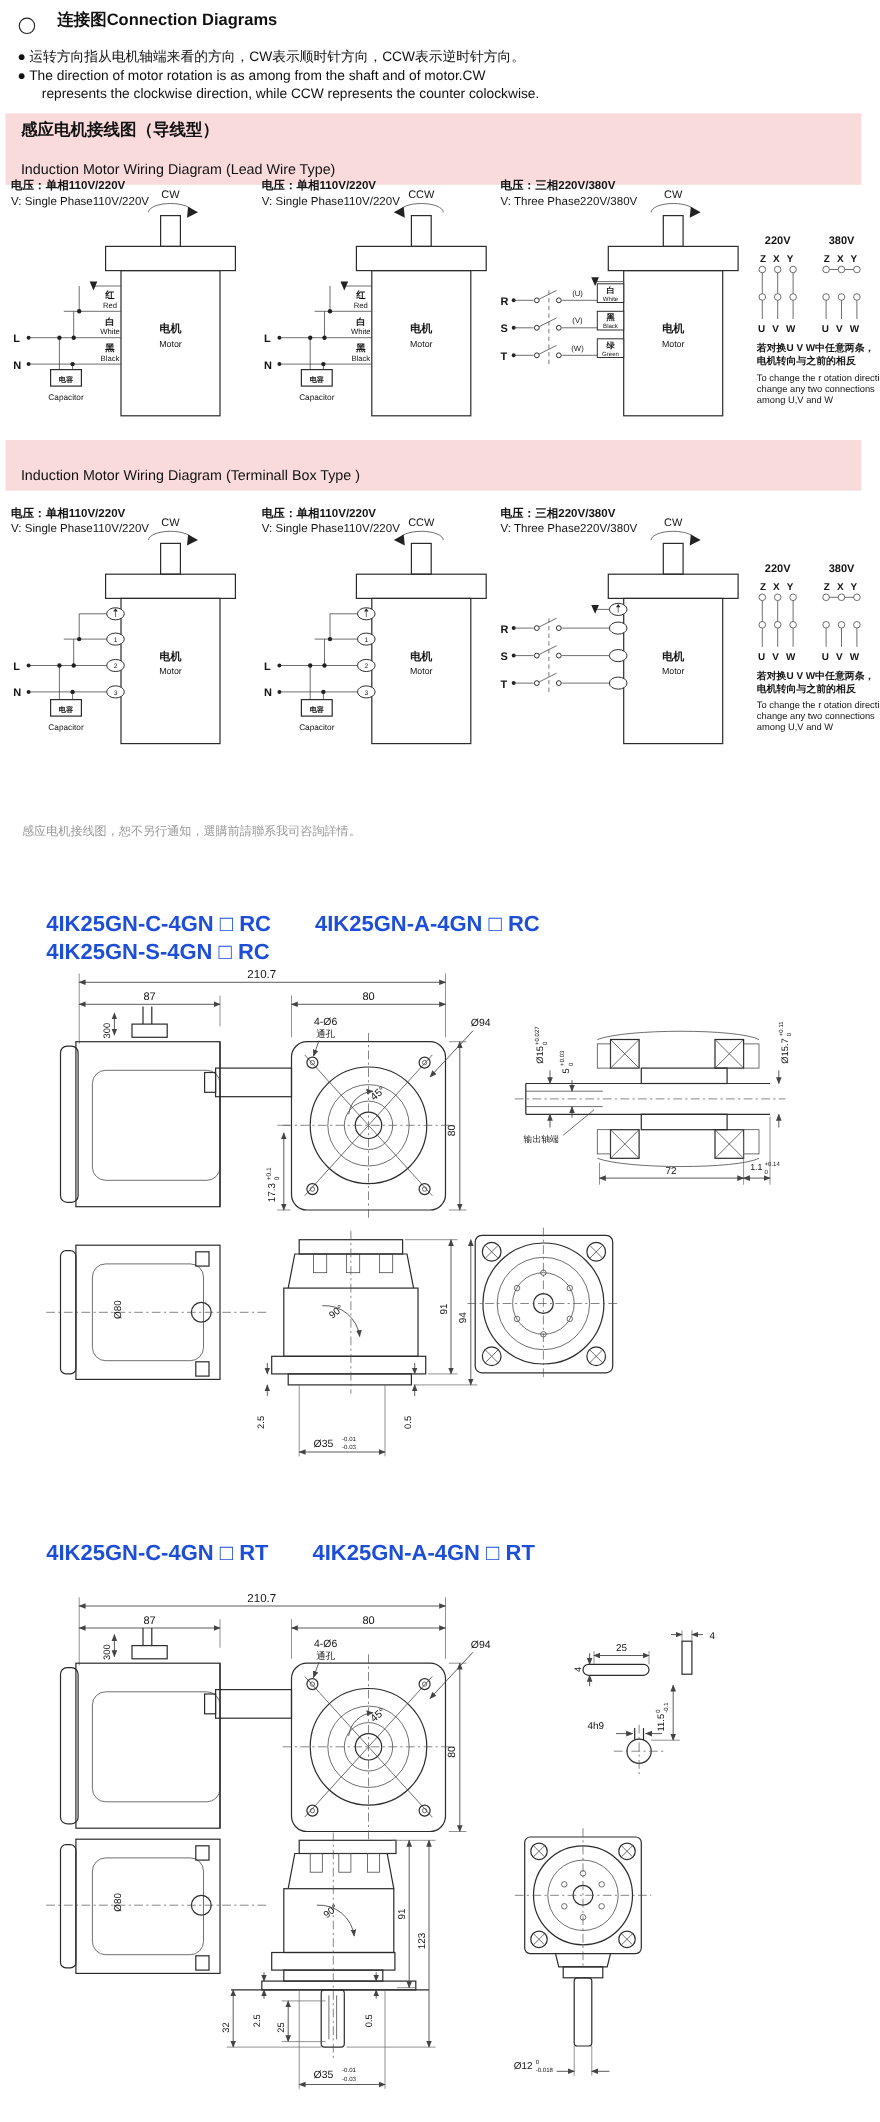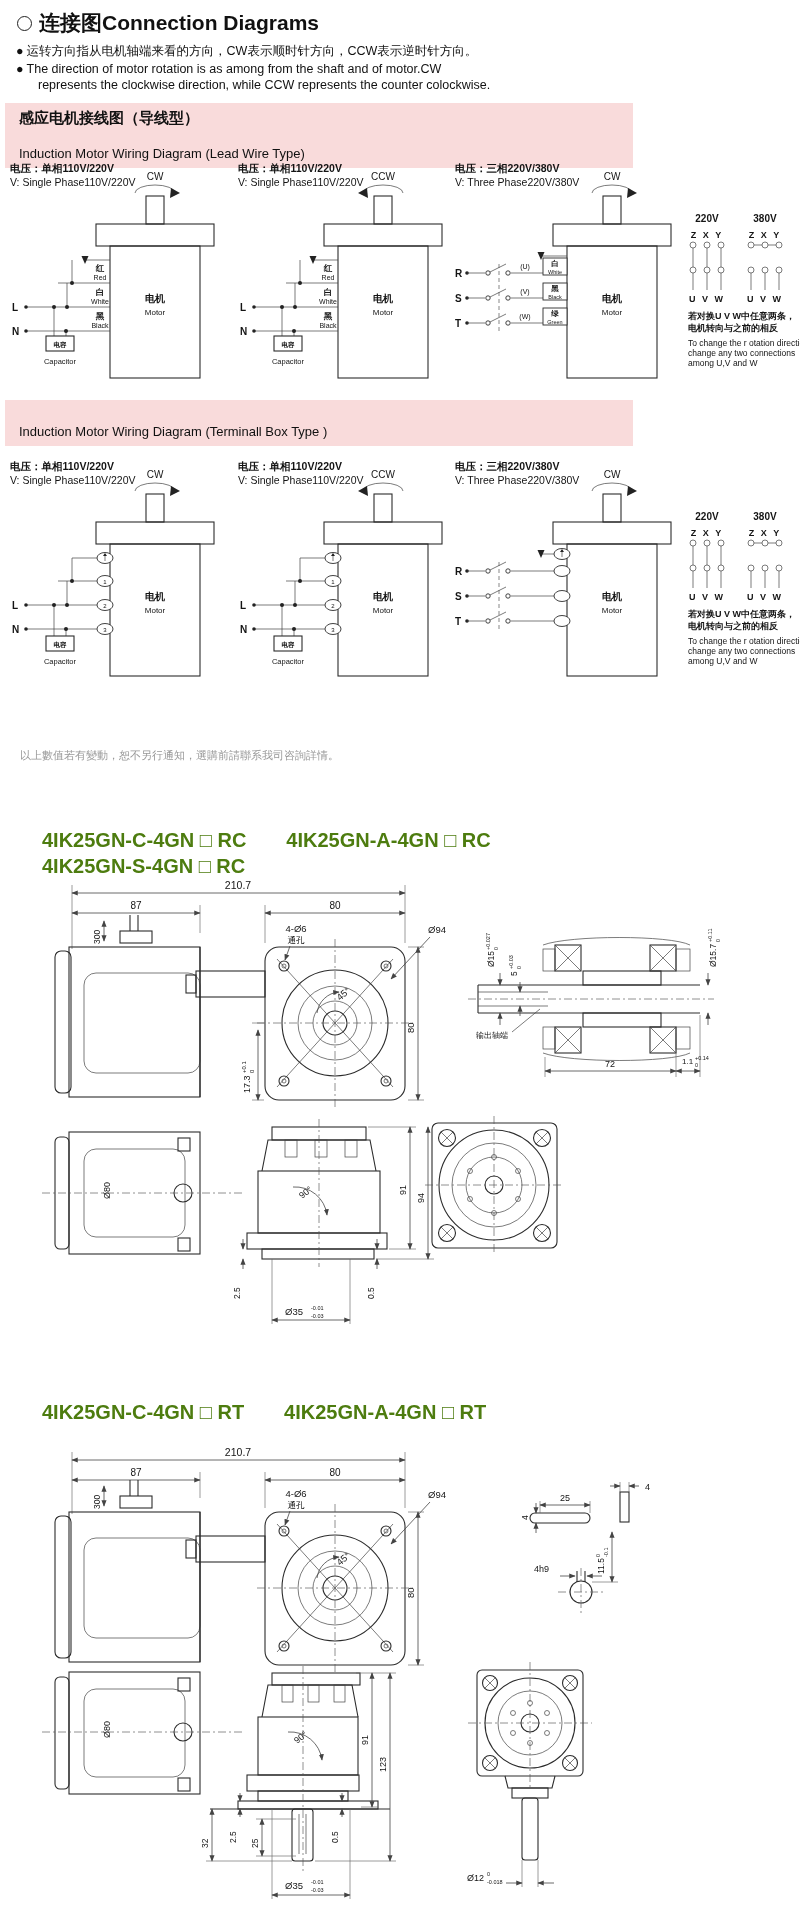--- a/index.html
+++ b/index.html
@@ -1,26 +1,26 @@
 <!DOCTYPE html>
 <html><head>
 <meta charset="utf-8">
 <style>
   *{margin:0;padding:0;box-sizing:border-box}
   html,body{background:#fff}
   body{width:800px;height:1929px;position:relative;font-family:"Liberation Sans",sans-serif;color:#111;overflow:hidden}
   .title-circle{position:absolute;left:17px;top:16px;width:15px;height:15px;border:1.7px solid #222;border-radius:50%}
-  .page-title{position:absolute;left:39px;top:9px;font-size:21px;font-weight:bold}
+  .page-title{position:absolute;left:52px;top:9px;font-size:15px;font-weight:bold}
   .note-line{position:absolute;left:16px;font-size:12.5px}
   .note-line .blt{margin-right:3px}
   .zh-b{font-weight:normal}
-  .banner{position:absolute;left:5px;width:628px;background:#f9dbdb;padding:6px 0 7px 14px}
+  .banner{position:absolute;left:5px;width:778px;background:#f9dbdb;padding:6px 0 7px 14px}
   .banner .bzh{font-size:15px;font-weight:bold}
   .banner .ben{font-size:13px;margin-top:18px}
-  .models{position:absolute;left:42px;color:#4d7c0f;font-size:20px;font-weight:bold;line-height:26px}
+  .models{position:absolute;left:42px;color:#1d4ed8;font-size:20px;font-weight:bold;line-height:26px}
   .models .mrow{display:flex;gap:40px}
   .disclaimer{position:absolute;left:20px;font-size:11px;color:#999}
   svg{position:absolute;left:0}
   svg text{font-family:"Liberation Sans",sans-serif;fill:#141414}
   .mid{text-anchor:middle}
   .b{font-weight:bold}
   .ln{stroke:#2c2c2c;stroke-width:1.1;fill:none}
   .tn{stroke:#444;stroke-width:.7;fill:none}
   .dim{stroke:#444;stroke-width:.8;fill:none}
   .ext{stroke:#666;stroke-width:.65;fill:none}
@@ -380,21 +380,21 @@
     <text x="19" y="150" font-size="9" class="mid b" letter-spacing="2">U V W</text>
     <text x="77" y="150" font-size="9" class="mid b" letter-spacing="2">U V W</text>
     <text x="0" y="167" font-size="9" class="b">若对换U V W中任意两条，</text>
     <text x="0" y="179" font-size="9" class="b">电机转向与之前的相反</text>
     <text x="0" y="194" font-size="8.5">To change the r otation direction</text>
     <text x="0" y="204" font-size="8.5">change  any two connections</text>
     <text x="0" y="214" font-size="8.5">among U,V and W</text>
   </g>
 </svg>
 
-<div class="disclaimer" style="top:748px">以上數值若有變動，恕不另行通知，選購前請聯系我司咨詢詳情。</div>
+<div class="disclaimer" style="top:748px">感应电机接线图，恕不另行通知，選購前請聯系我司咨詢詳情。</div>
 
 <div class="models" style="top:827px">
   <div class="mrow">
     <span>4IK25GN-C-4GN □ RC</span>
     <span>4IK25GN-A-4GN □ RC</span>
   </div>
   <div class="mrow">
     <span>4IK25GN-S-4GN □ RC</span>
   </div>
 </div>

